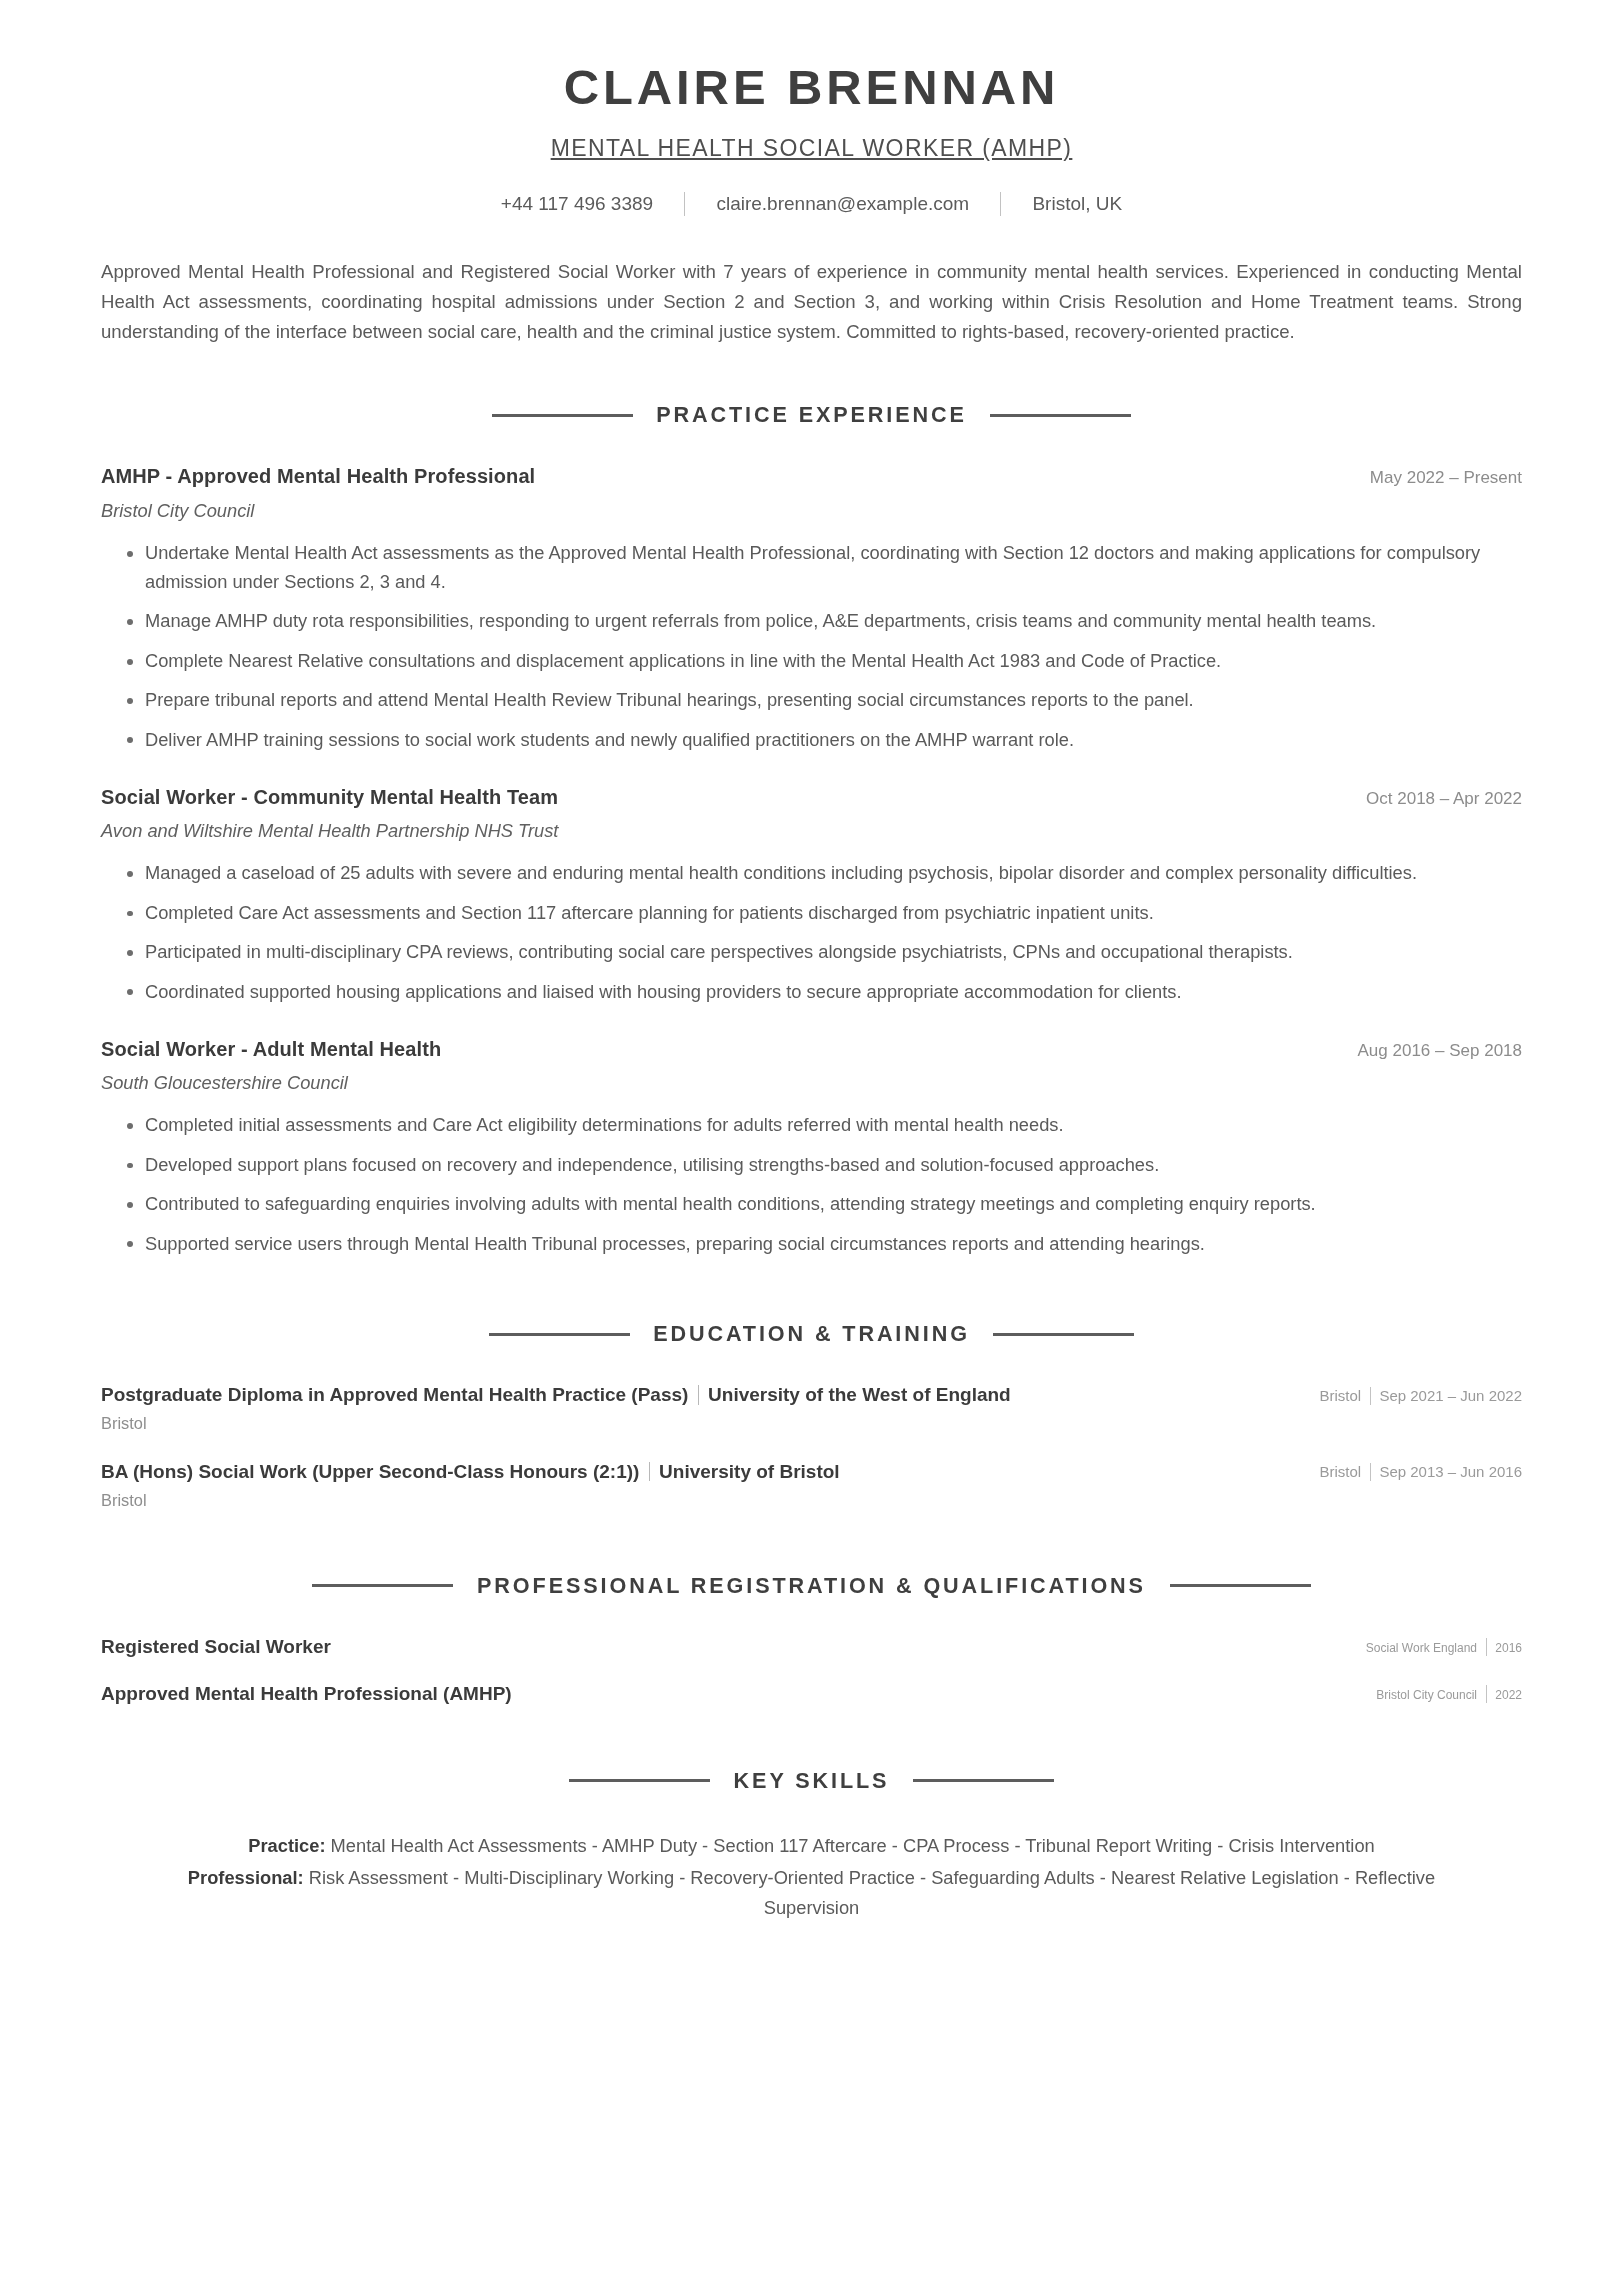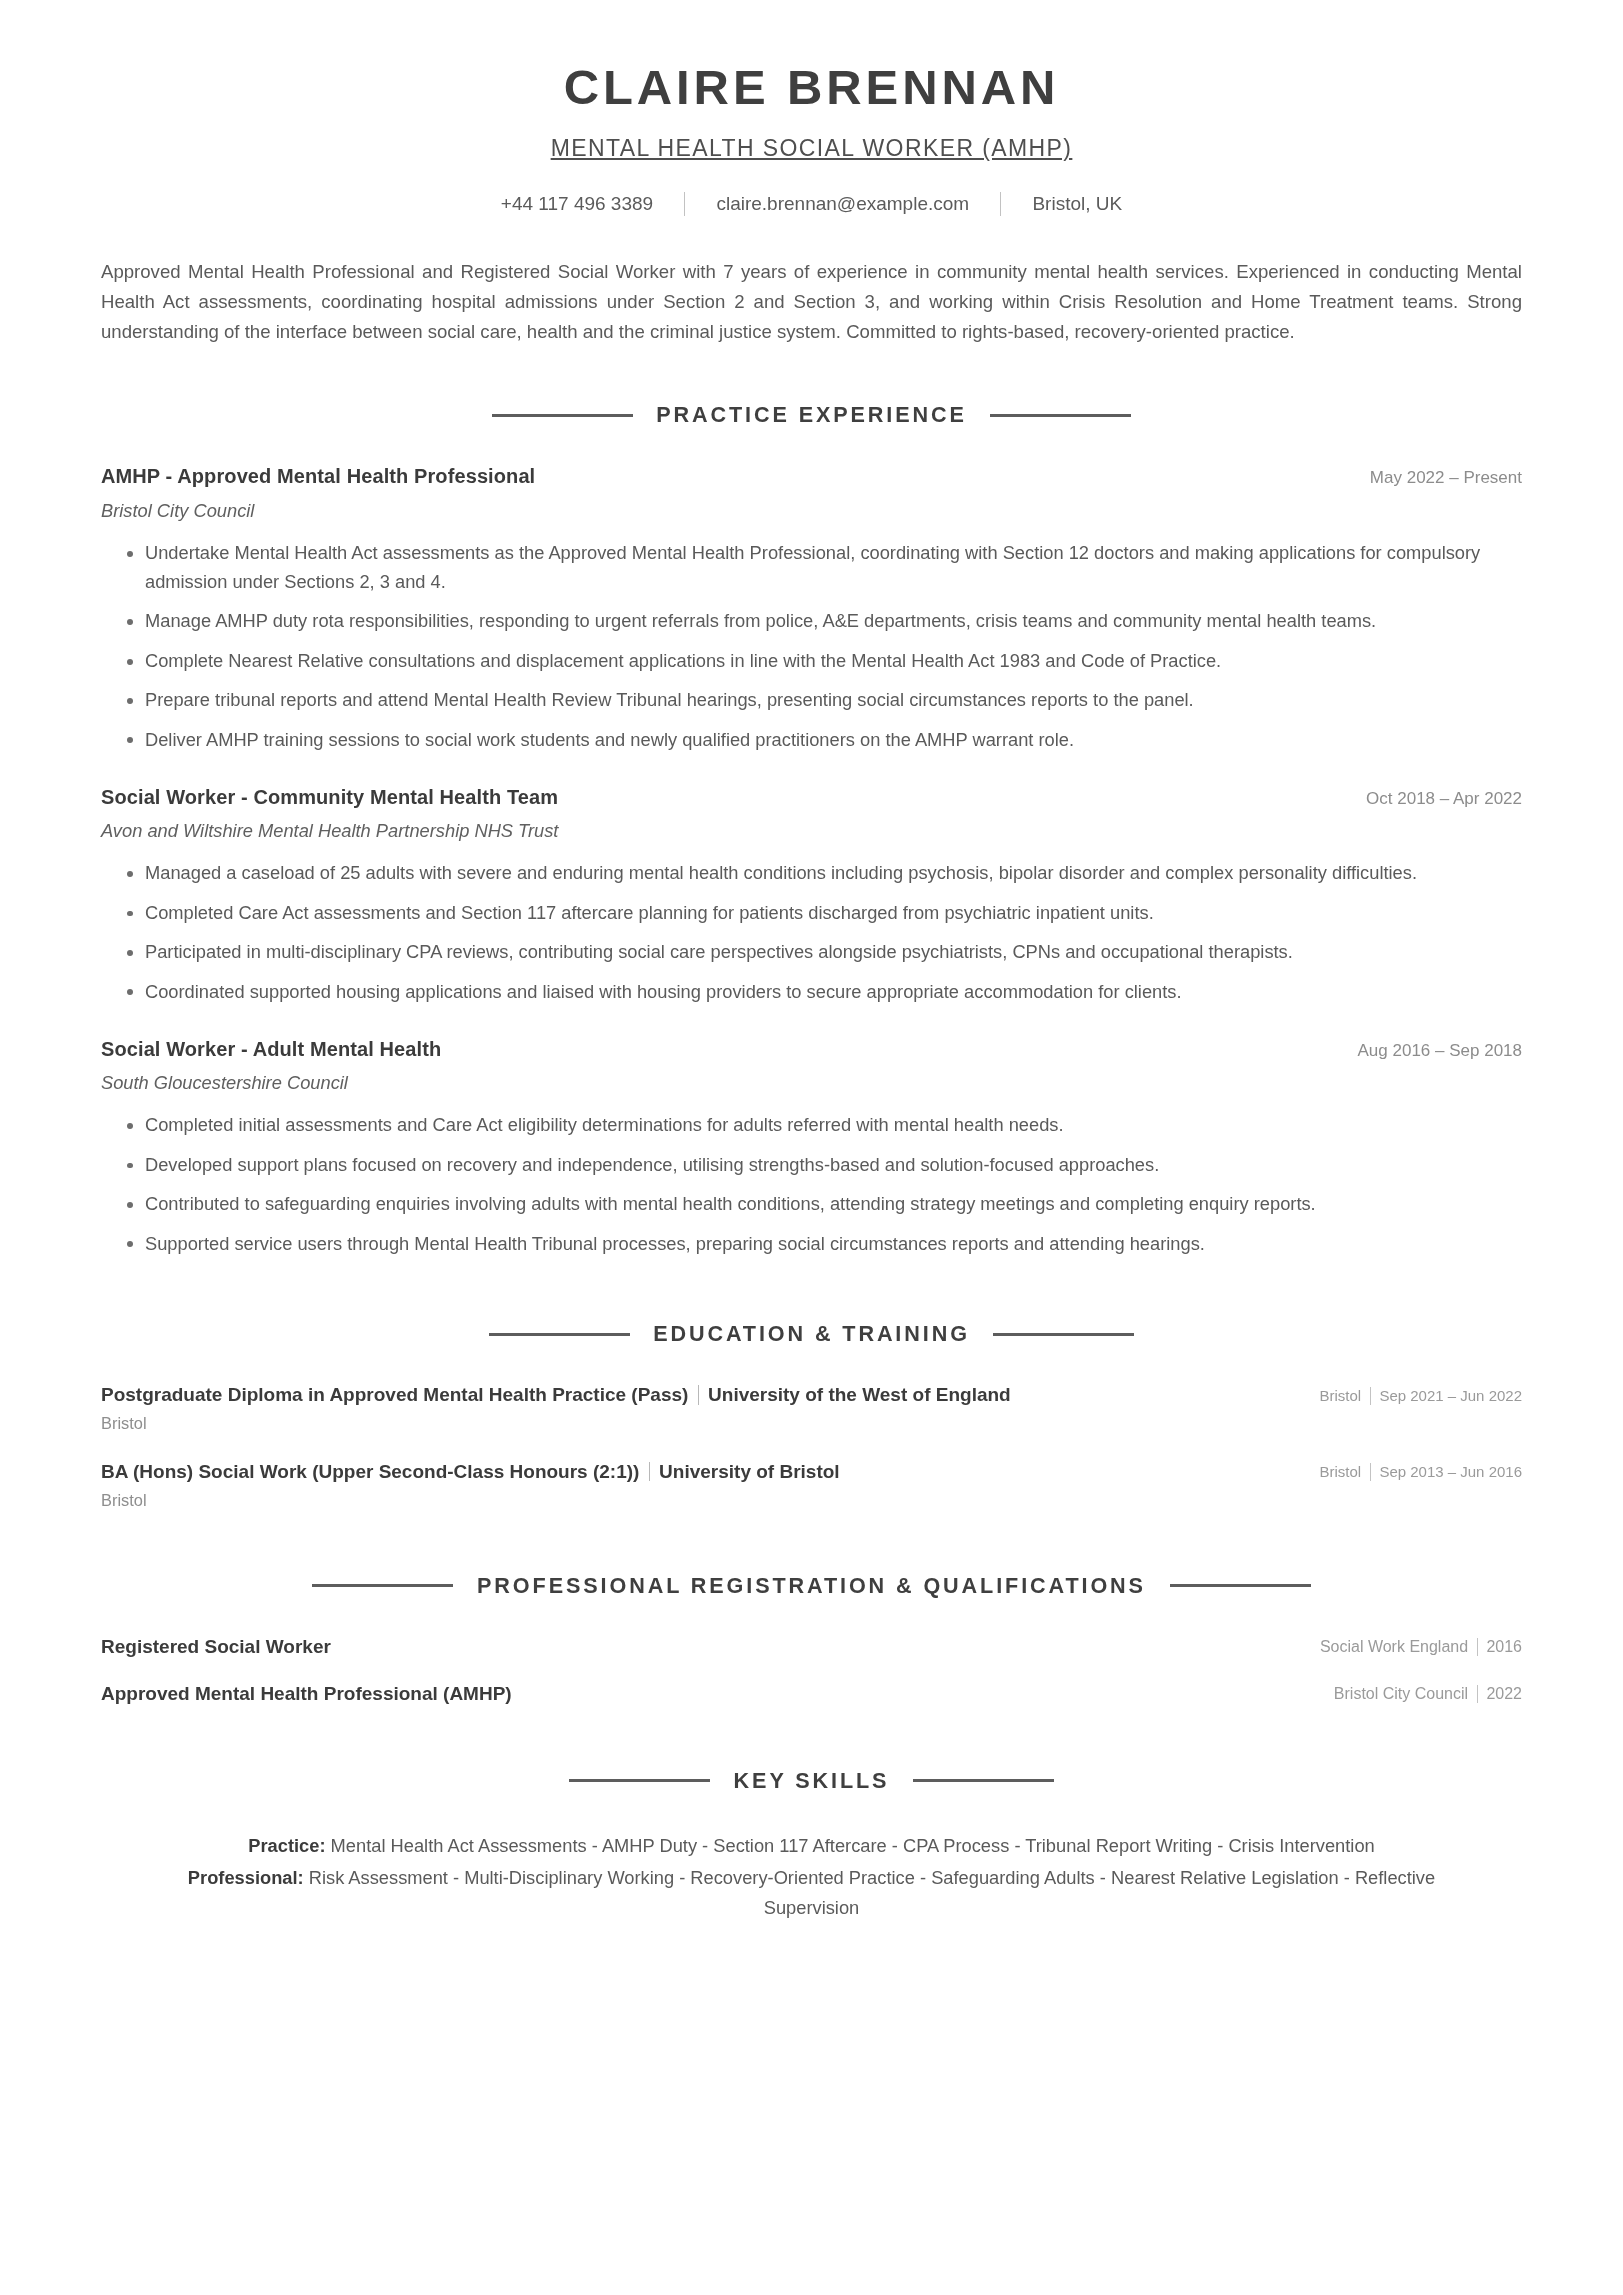--- a/index.html
+++ b/index.html
@@ -192,21 +192,21 @@
     justify-content: space-between;
     margin-bottom: 25px;
   }
   .reg-row:last-child { margin-bottom: 0; }
   .reg-name {
     font-size: 19px;
     font-weight: 700;
     color: #3b3b3b;
   }
   .reg-meta {
-    font-size: 16px;
+    font-size: 12px;
     color: #9a9a9a;
     white-space: nowrap;
     flex: 0 0 auto;
   }
   .reg-meta .pipe {
     display: inline-block;
     width: 1.3px;
     height: 17.7px;
     background: #c3c3c3;
     margin: 0 8.5px;

